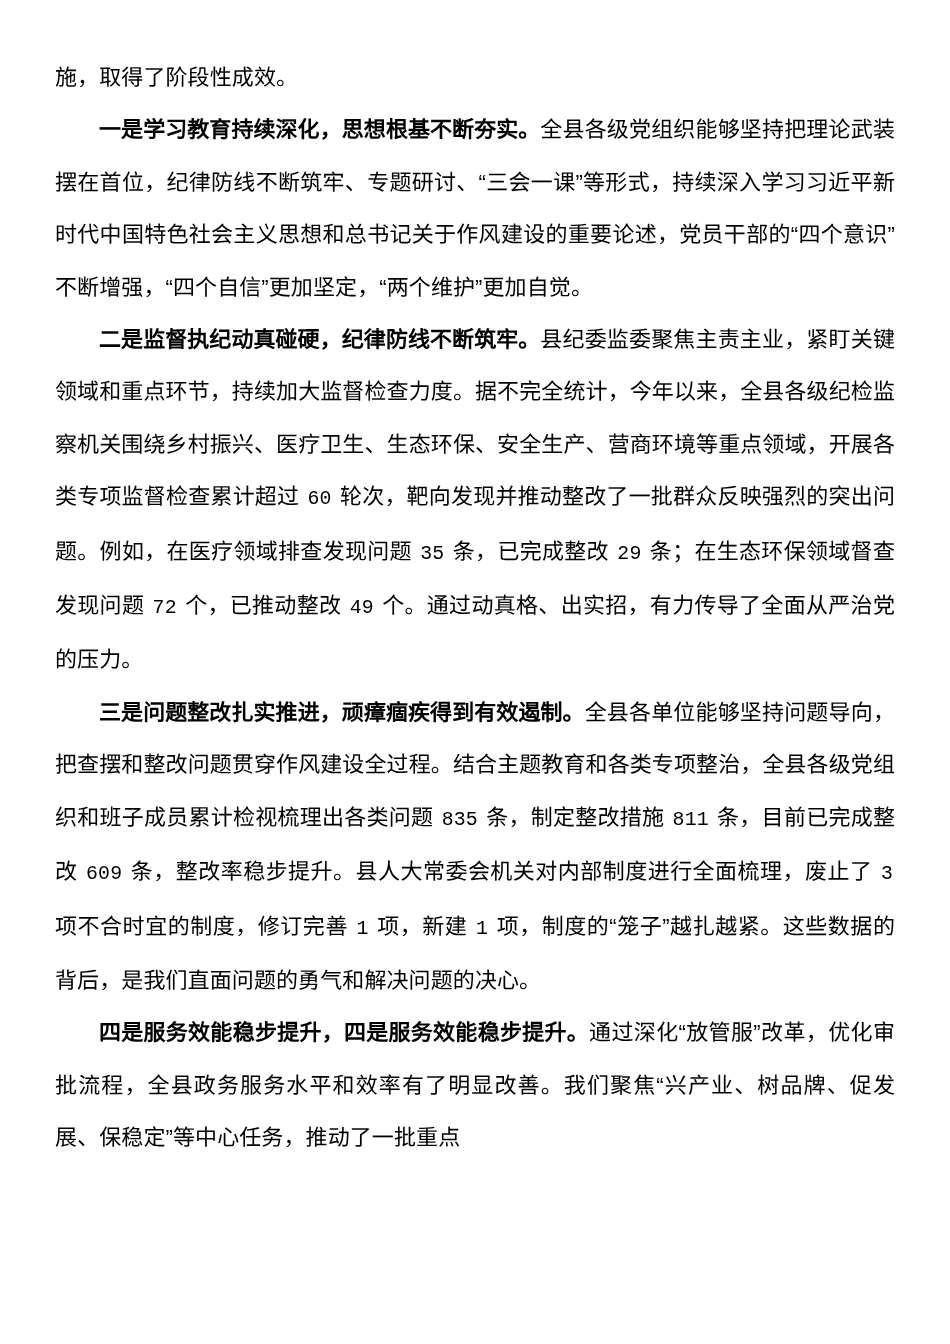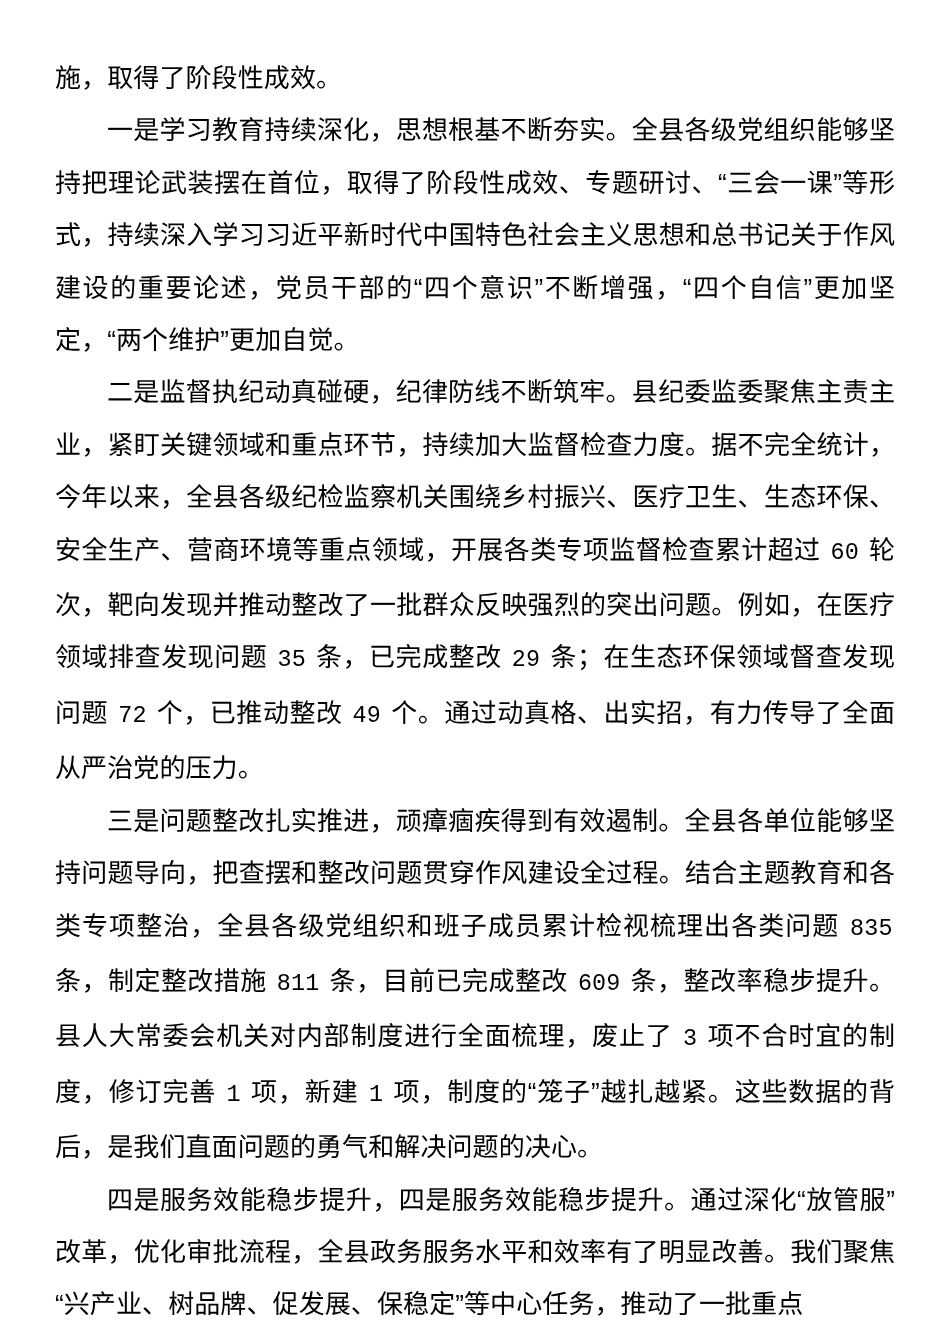--- a/index.html
+++ b/index.html
@@ -27,35 +27,35 @@
   .doc-body {
     position: absolute;
     left: 55px;
     top: 52px;
     width: 840px;
   }
 
   .para {
     margin: 0;
     padding: 0;
-    font-size: 26px;
+    font-size: 22px;
     line-height: 52.4px;
     text-align: justify;
     text-justify: inter-ideograph;
     letter-spacing: 0.1px;
     color: #000000;
     word-break: break-all;
   }
 
   .para.indent {
     text-indent: 2em;
   }
 
   .para .lead {
-    font-weight: 400;
+    font-weight: 700;
     letter-spacing: 0px;
   }
 
   
   .num {
     font-family: Liberation Mono, monospace;
     font-size: 0.90em;
     letter-spacing: 0.2px;
     padding: 0 0.10em;
   }
@@ -68,21 +68,21 @@
 <body>
 
 <div class="page">
   <div class="doc-body">
 
     <p class="para first">
       <span>施，取得了阶段性成效。</span>
     </p>
 
     <p class="para indent">
-      <span class="lead">一是学习教育持续深化，思想根基不断夯实。</span><span>全县各级党组织能够坚持把理论武装摆在首位，取得了阶段性成效、专题研讨、“三会一课”等形式，持续深入学习习近平新时代中国特色社会主义思想和总书记关于作风建设的重要论述，党员干部的“四个意识”不断增强，“四个自信”更加坚定，“两个维护”更加自觉。</span>
+      <span class="lead">一是学习教育持续深化，思想根基不断夯实。</span><span>全县各级党组织能够坚持把理论武装摆在首位，纪律防线不断筑牢、专题研讨、“三会一课”等形式，持续深入学习习近平新时代中国特色社会主义思想和总书记关于作风建设的重要论述，党员干部的“四个意识”不断增强，“四个自信”更加坚定，“两个维护”更加自觉。</span>
     </p>
 
     <p class="para indent">
       <span class="lead">二是监督执纪动真碰硬，纪律防线不断筑牢。</span><span>县纪委监委聚焦主责主业，紧盯关键领域和重点环节，持续加大监督检查力度。据不完全统计，今年以来，全县各级纪检监察机关围绕乡村振兴、医疗卫生、生态环保、安全生产、营商环境等重点领域，开展各类专项监督检查累计超过 <span class="num">60</span> 轮次，靶向发现并推动整改了一批群众反映强烈的突出问题。例如，在医疗领域排查发现问题 <span class="num">35</span> 条，已完成整改 <span class="num">29</span> 条；在生态环保领域督查发现问题 <span class="num">72</span> 个，已推动整改 <span class="num">49</span> 个。通过动真格、出实招，有力传导了全面从严治党的压力。</span>
     </p>
 
     <p class="para indent">
       <span class="lead">三是问题整改扎实推进，顽瘴痼疾得到有效遏制。</span><span>全县各单位能够坚持问题导向，把查摆和整改问题贯穿作风建设全过程。结合主题教育和各类专项整治，全县各级党组织和班子成员累计检视梳理出各类问题 <span class="num">835</span> 条，制定整改措施 <span class="num">811</span> 条，目前已完成整改 <span class="num">609</span> 条，整改率稳步提升。县人大常委会机关对内部制度进行全面梳理，废止了 <span class="num">3</span> 项不合时宜的制度，修订完善 <span class="num">1</span> 项，新建 <span class="num">1</span> 项，制度的“笼子”越扎越紧。这些数据的背后，是我们直面问题的勇气和解决问题的决心。</span>
     </p>
 

